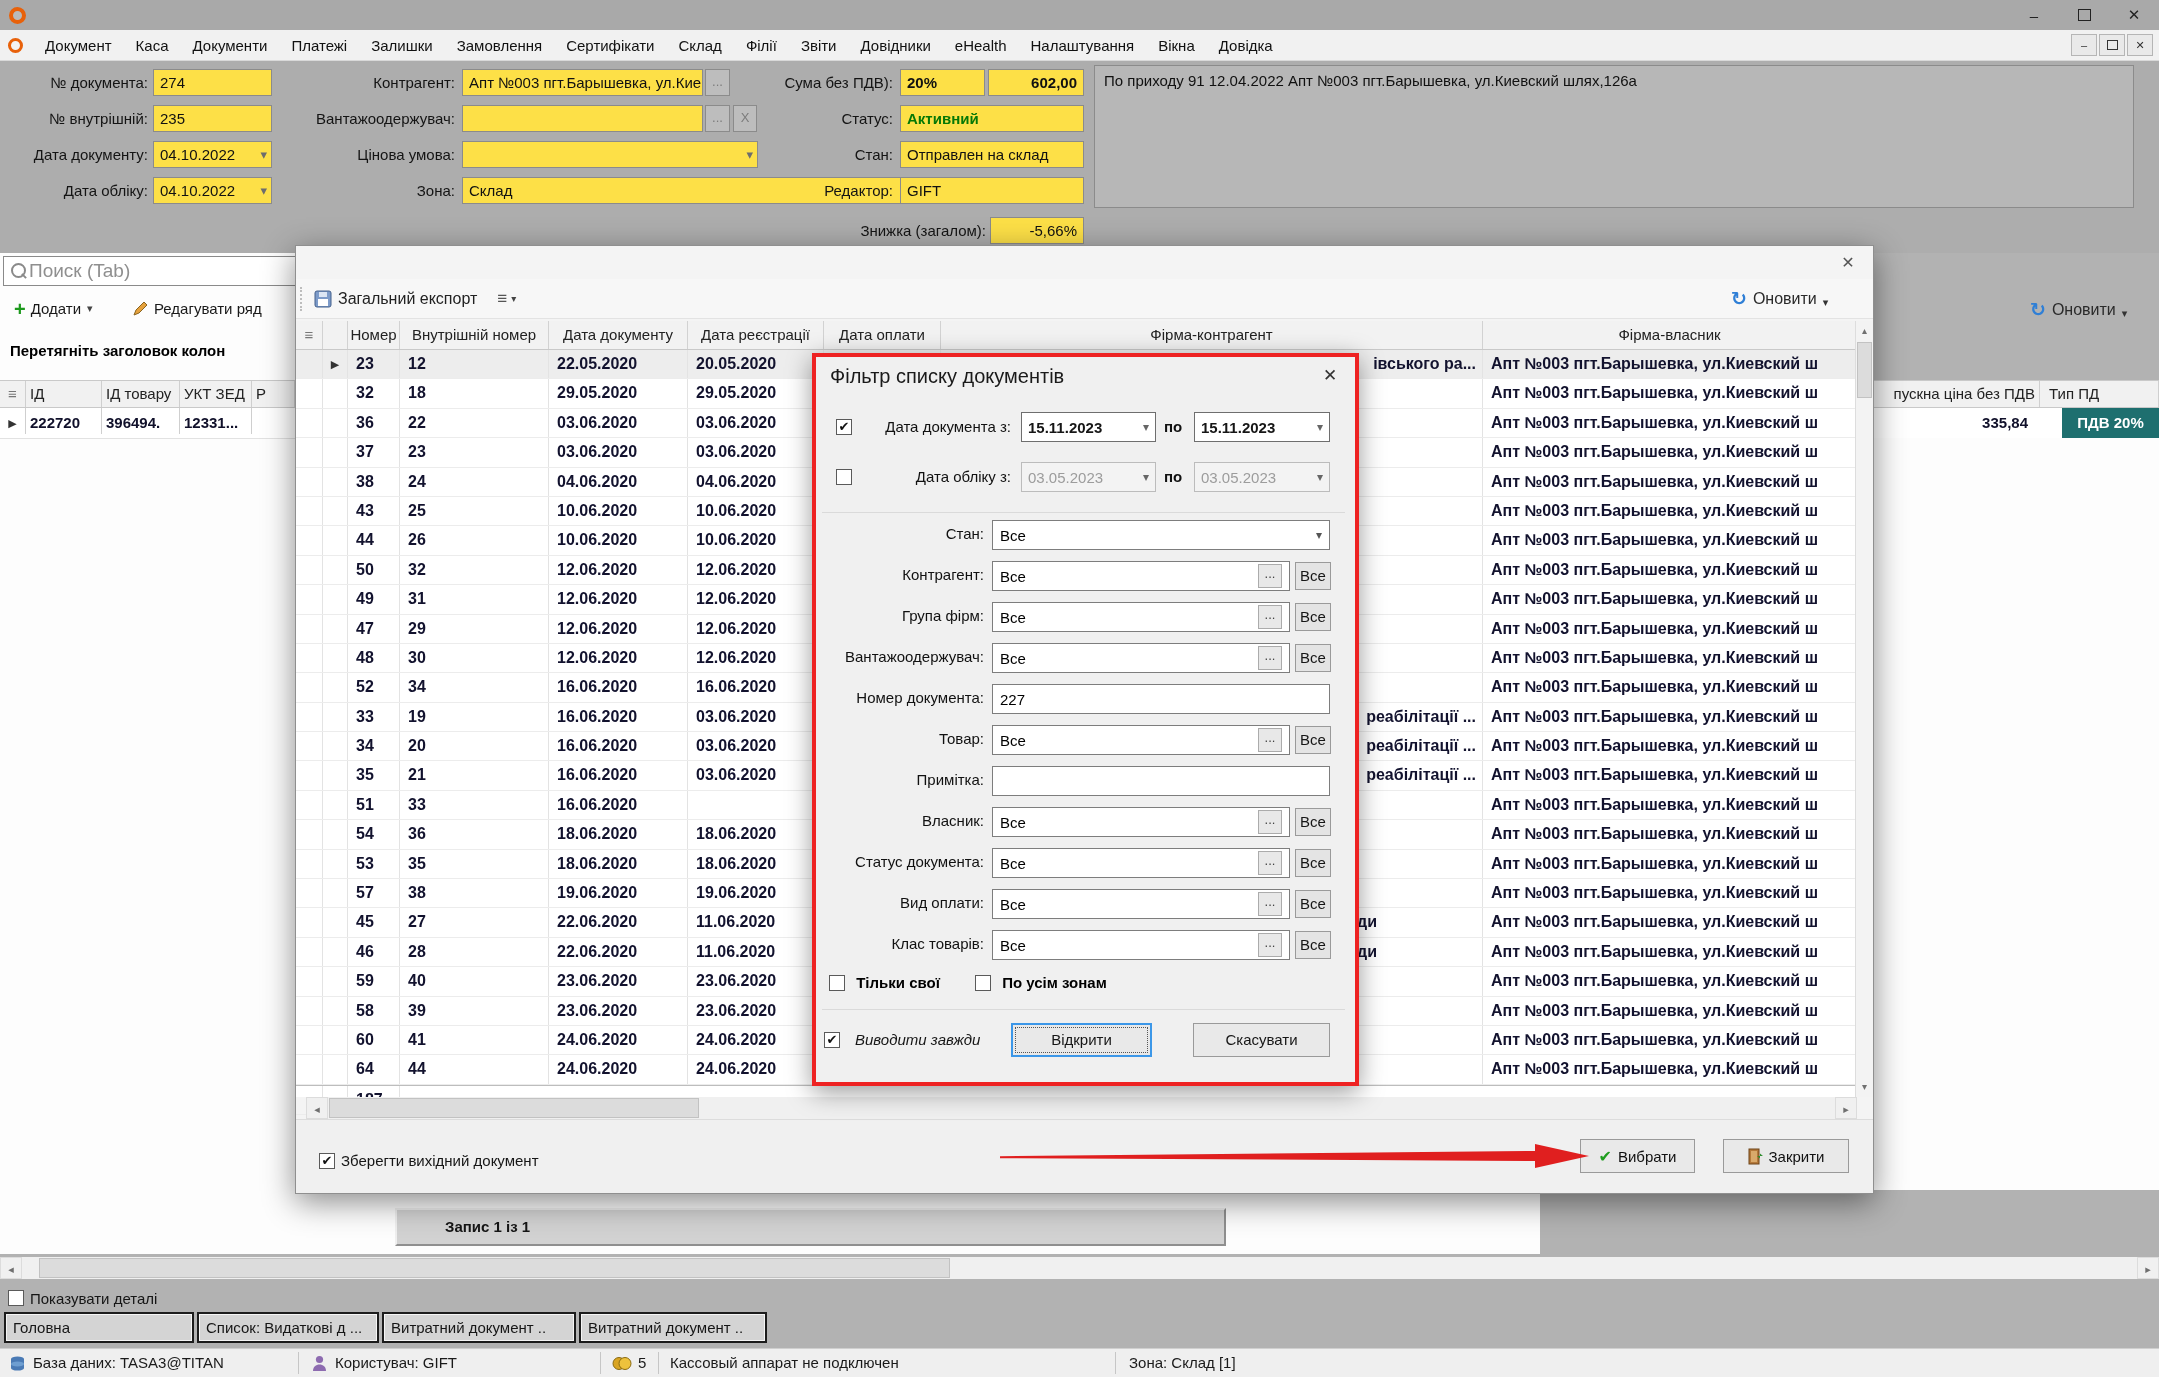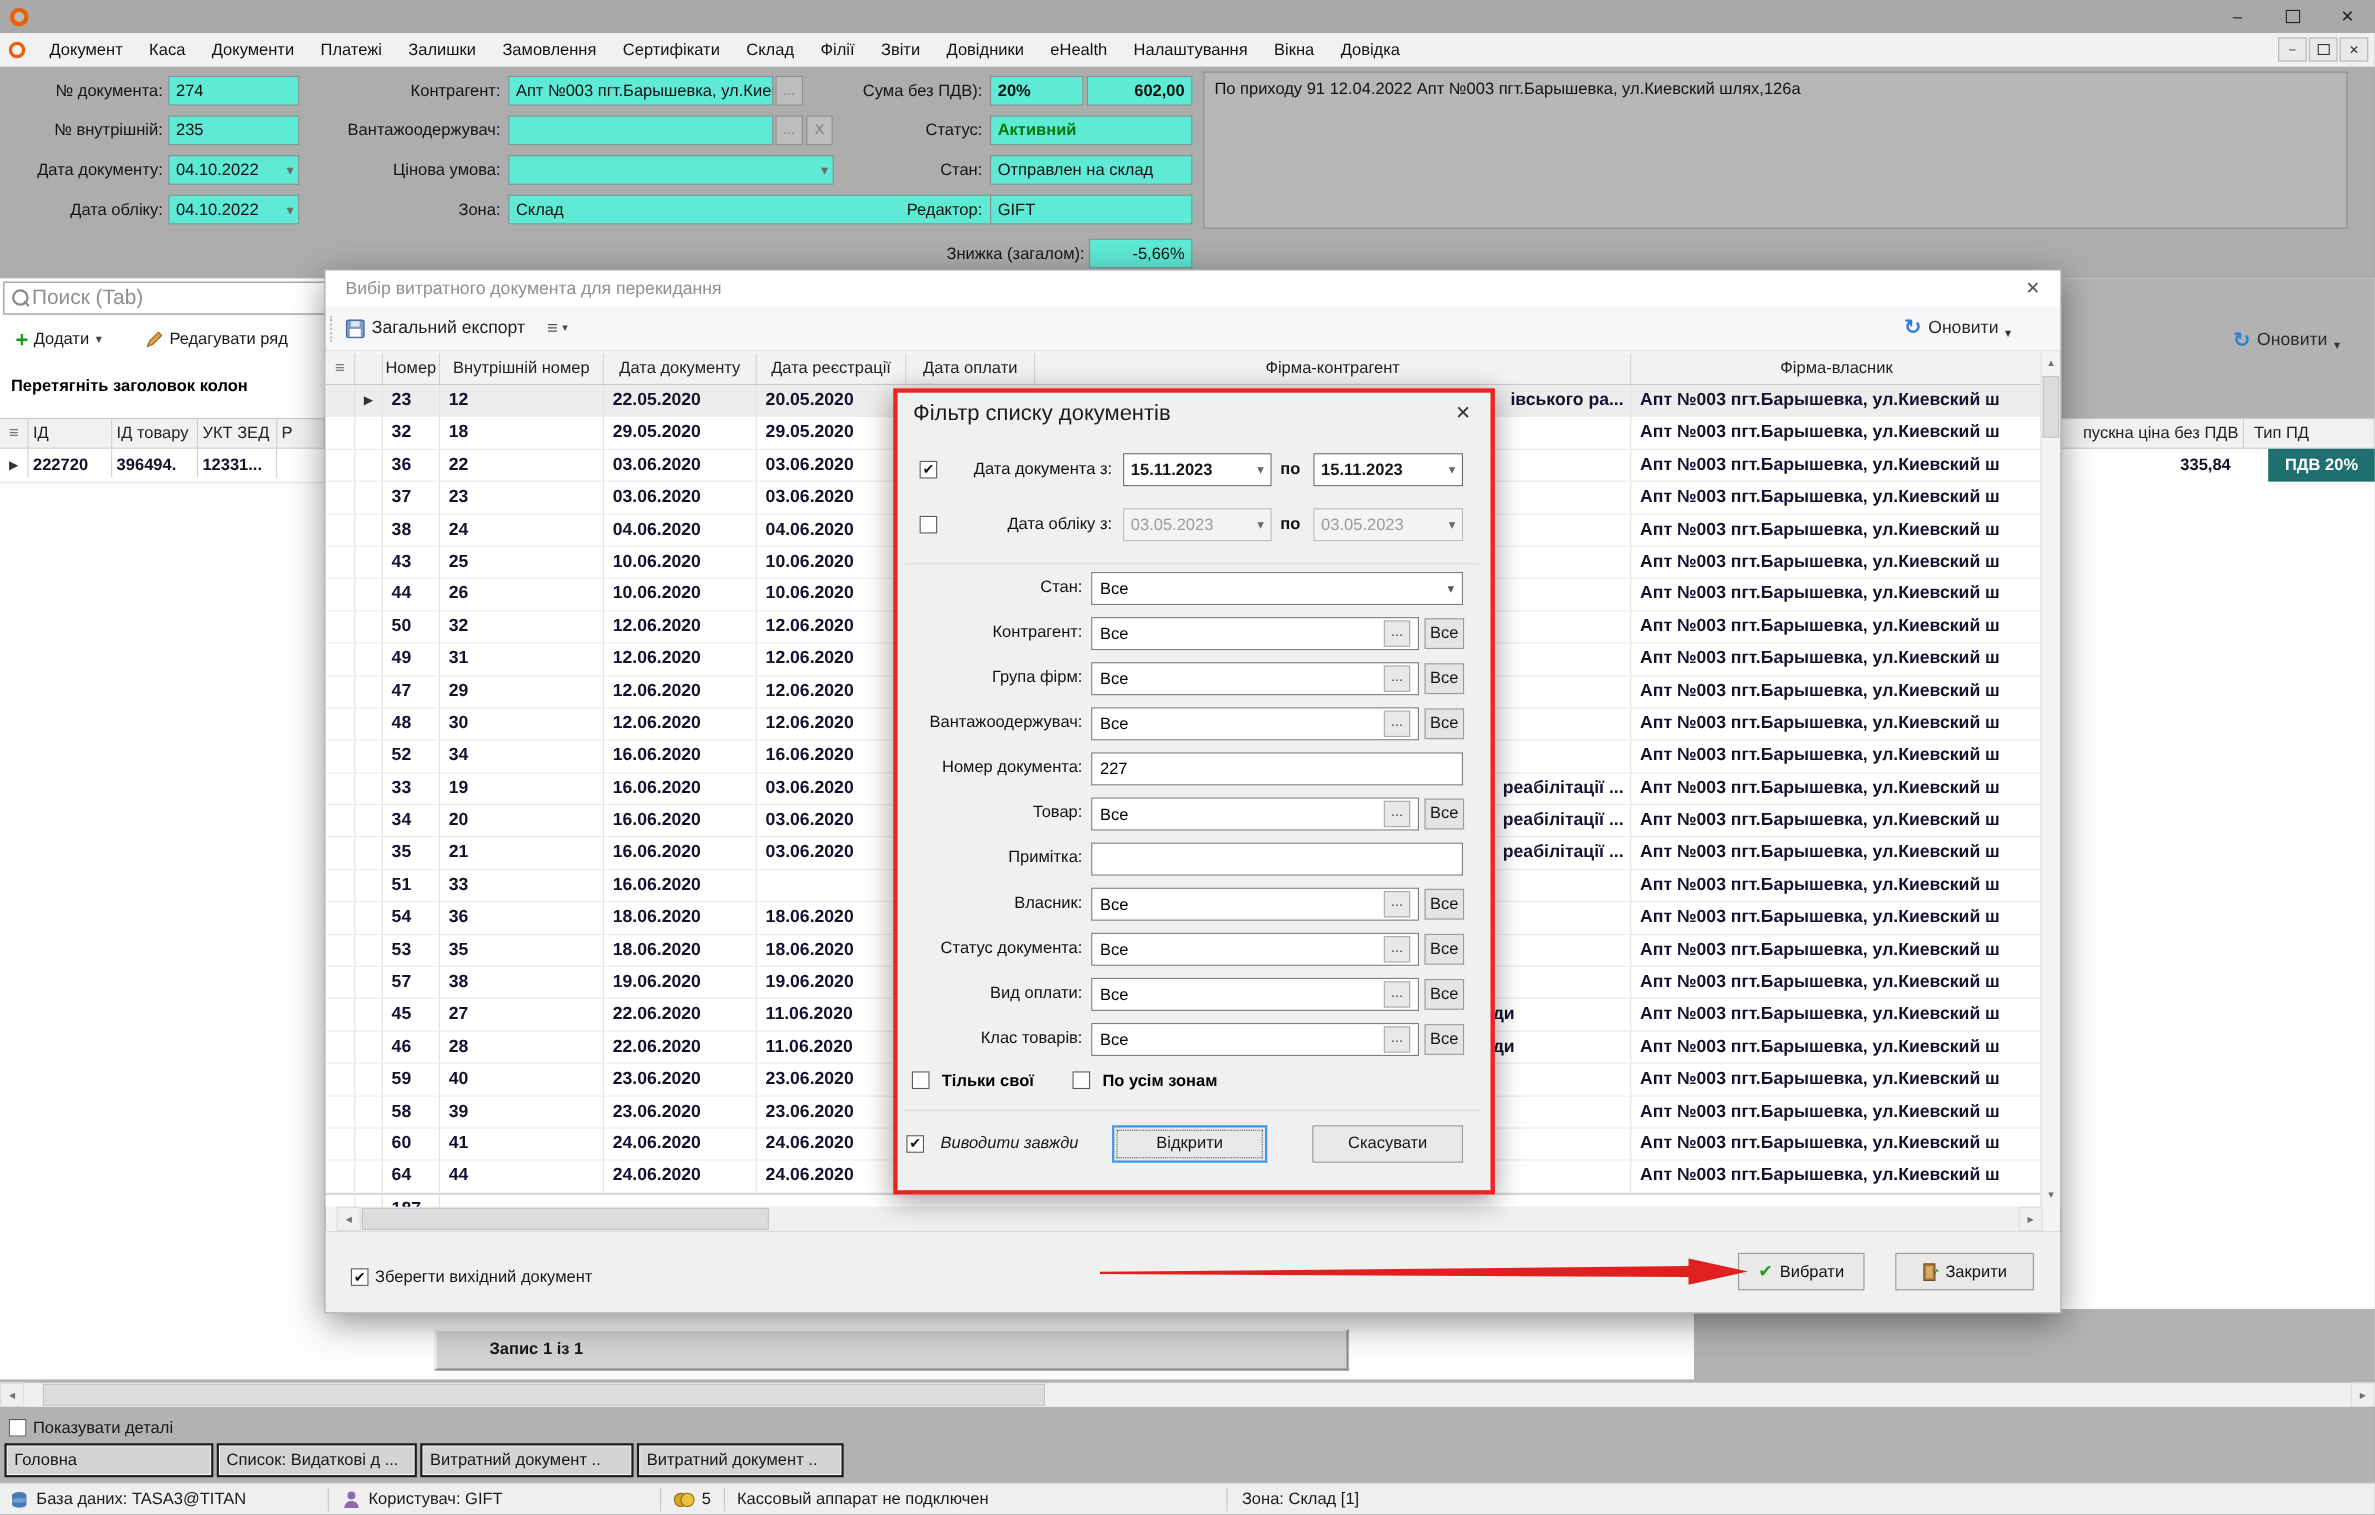--- a/index.html
+++ b/index.html
@@ -17,21 +17,21 @@
   .menubar{left:0;top:30px;width:2159px;height:30px;background:#f1f1f1;border-bottom:1px solid #d9d9d9;display:flex;align-items:center;}
   .app-ico.small{width:15px;height:15px;border-width:3.5px;margin:0 10px 0 8px;}
   .menu-item{padding:0 12px;font-size:15px;color:#111;}
   .mdi{margin-left:auto;display:flex;margin-right:6px;}
   .mdibtn{width:24px;height:20px;border:1px solid #b5b5b5;background:#e9e9e9;display:flex;align-items:center;justify-content:center;font-size:11px;color:#333;margin-left:2px;}
   .mdimax{width:9px;height:8px;border:1.3px solid #333;display:inline-block;}
 
   
   .formarea{left:0;top:61px;width:2159px;height:192px;background:#adadad;}
   .lbl{position:absolute;height:27px;line-height:27px;text-align:right;color:#141414;font-size:15px;white-space:nowrap;}
-  .fld{position:absolute;height:27px;line-height:25px;background:#5eead4;border:1px solid #8b8b8b;box-sizing:border-box;padding:0 6px;font-size:15px;color:#111;white-space:nowrap;overflow:hidden;}
+  .fld{position:absolute;height:27px;line-height:25px;background:#fde047;border:1px solid #8b8b8b;box-sizing:border-box;padding:0 6px;font-size:15px;color:#111;white-space:nowrap;overflow:hidden;}
   .fld.bold{font-weight:bold;}
   .fld .chev{position:absolute;right:4px;top:0;color:#6d6d6d;font-size:13px;}
   .sqbtn{position:absolute;height:27px;width:25px;background:#bdbdbd;border:1px solid #8b8b8b;box-sizing:border-box;color:#7c7c7c;text-align:center;line-height:24px;font-size:13px;}
   .memo{position:absolute;background:#b7b7b7;border:1px solid #8b8b8b;box-sizing:border-box;padding:6px 9px;font-size:15px;color:#111;}
   .status-green{color:#067806;font-weight:bold;}
 
   
   .work-bg{left:0;top:253px;width:2159px;height:1004px;background:#fdfdfd;}
   .work-right{left:1540px;top:253px;width:619px;height:1004px;background:#b2b2b2;}
   .searchbox{left:3px;top:256px;width:440px;height:30px;background:#fff;border:1px solid #8a8a8a;display:flex;align-items:center;box-sizing:border-box;}
@@ -281,21 +281,20 @@
         <circle cx="13" cy="7.5" r="6" fill="#edc23c" stroke="#8a6a10"></circle>
       </svg>
     <div class="st-item" style="left:638px;">5</div>
     <div class="st-sep" style="left:658px;"></div>
     <div class="st-item" style="left:670px;">Кассовый аппарат не подключен</div>
     <div class="st-sep" style="left:1115px;"></div>
     <div class="st-item" style="left:1129px;">Зона: Склад [1]</div>
   </div>
 
   <div class="abs dialog">
-    <div class="dlg-title">Вибір витратного документа для перекидання</div>
     <div class="dlg-x">✕</div>
     <div class="dlg-toolbar">
       <div class="grip"></div>
       <svg width="18" height="18" viewBox="0 0 18 18">
           <rect x="1" y="1" width="16" height="16" rx="2" fill="#7d9bc9" stroke="#45618c"></rect>
           <rect x="4" y="9" width="10" height="7" fill="#fff"></rect>
           <rect x="5" y="2" width="8" height="5" fill="#dce6f4"></rect>
         </svg>
       <span class="tool-lbl">Загальний експорт</span>
       <span class="listico">≡</span>

